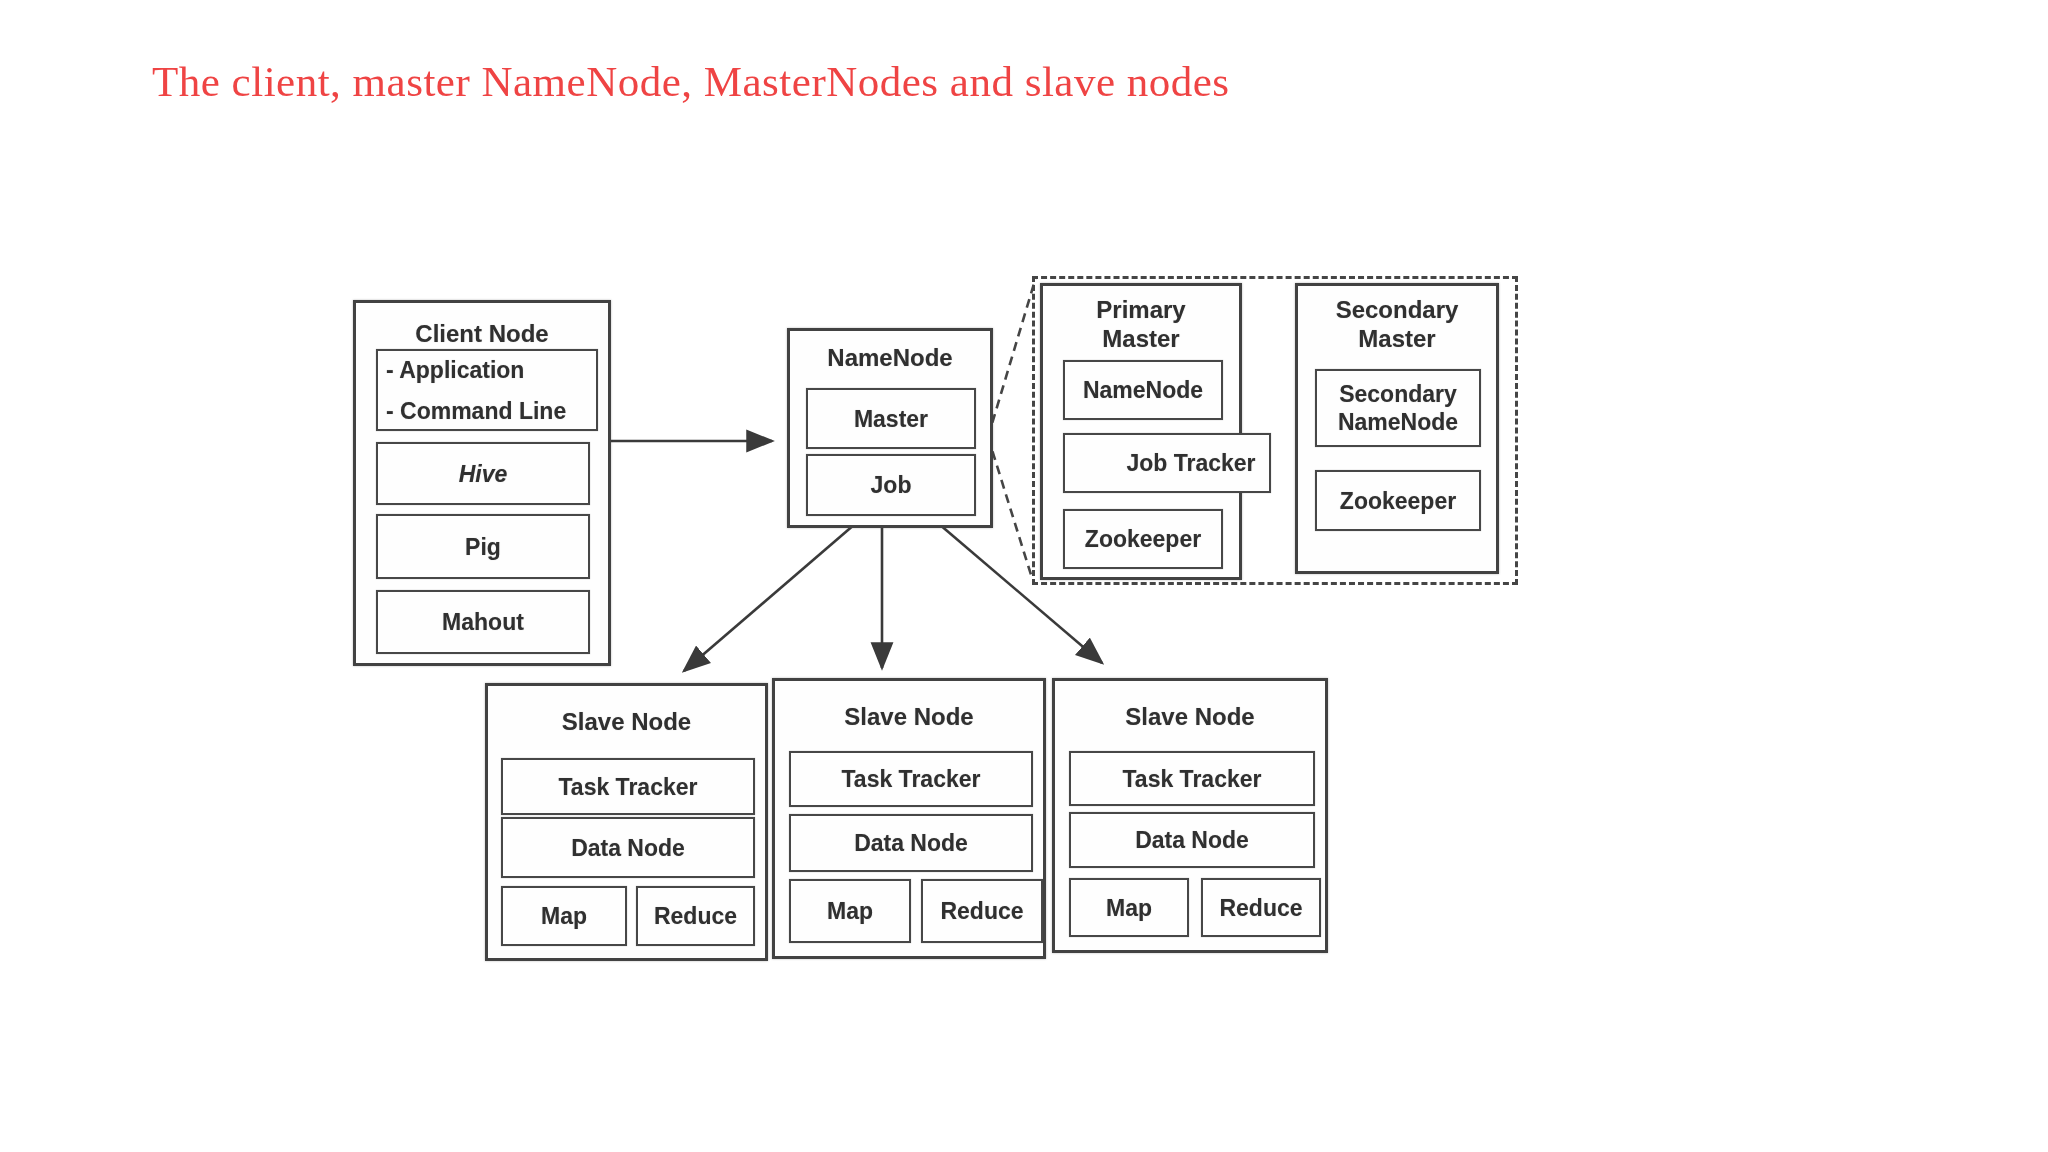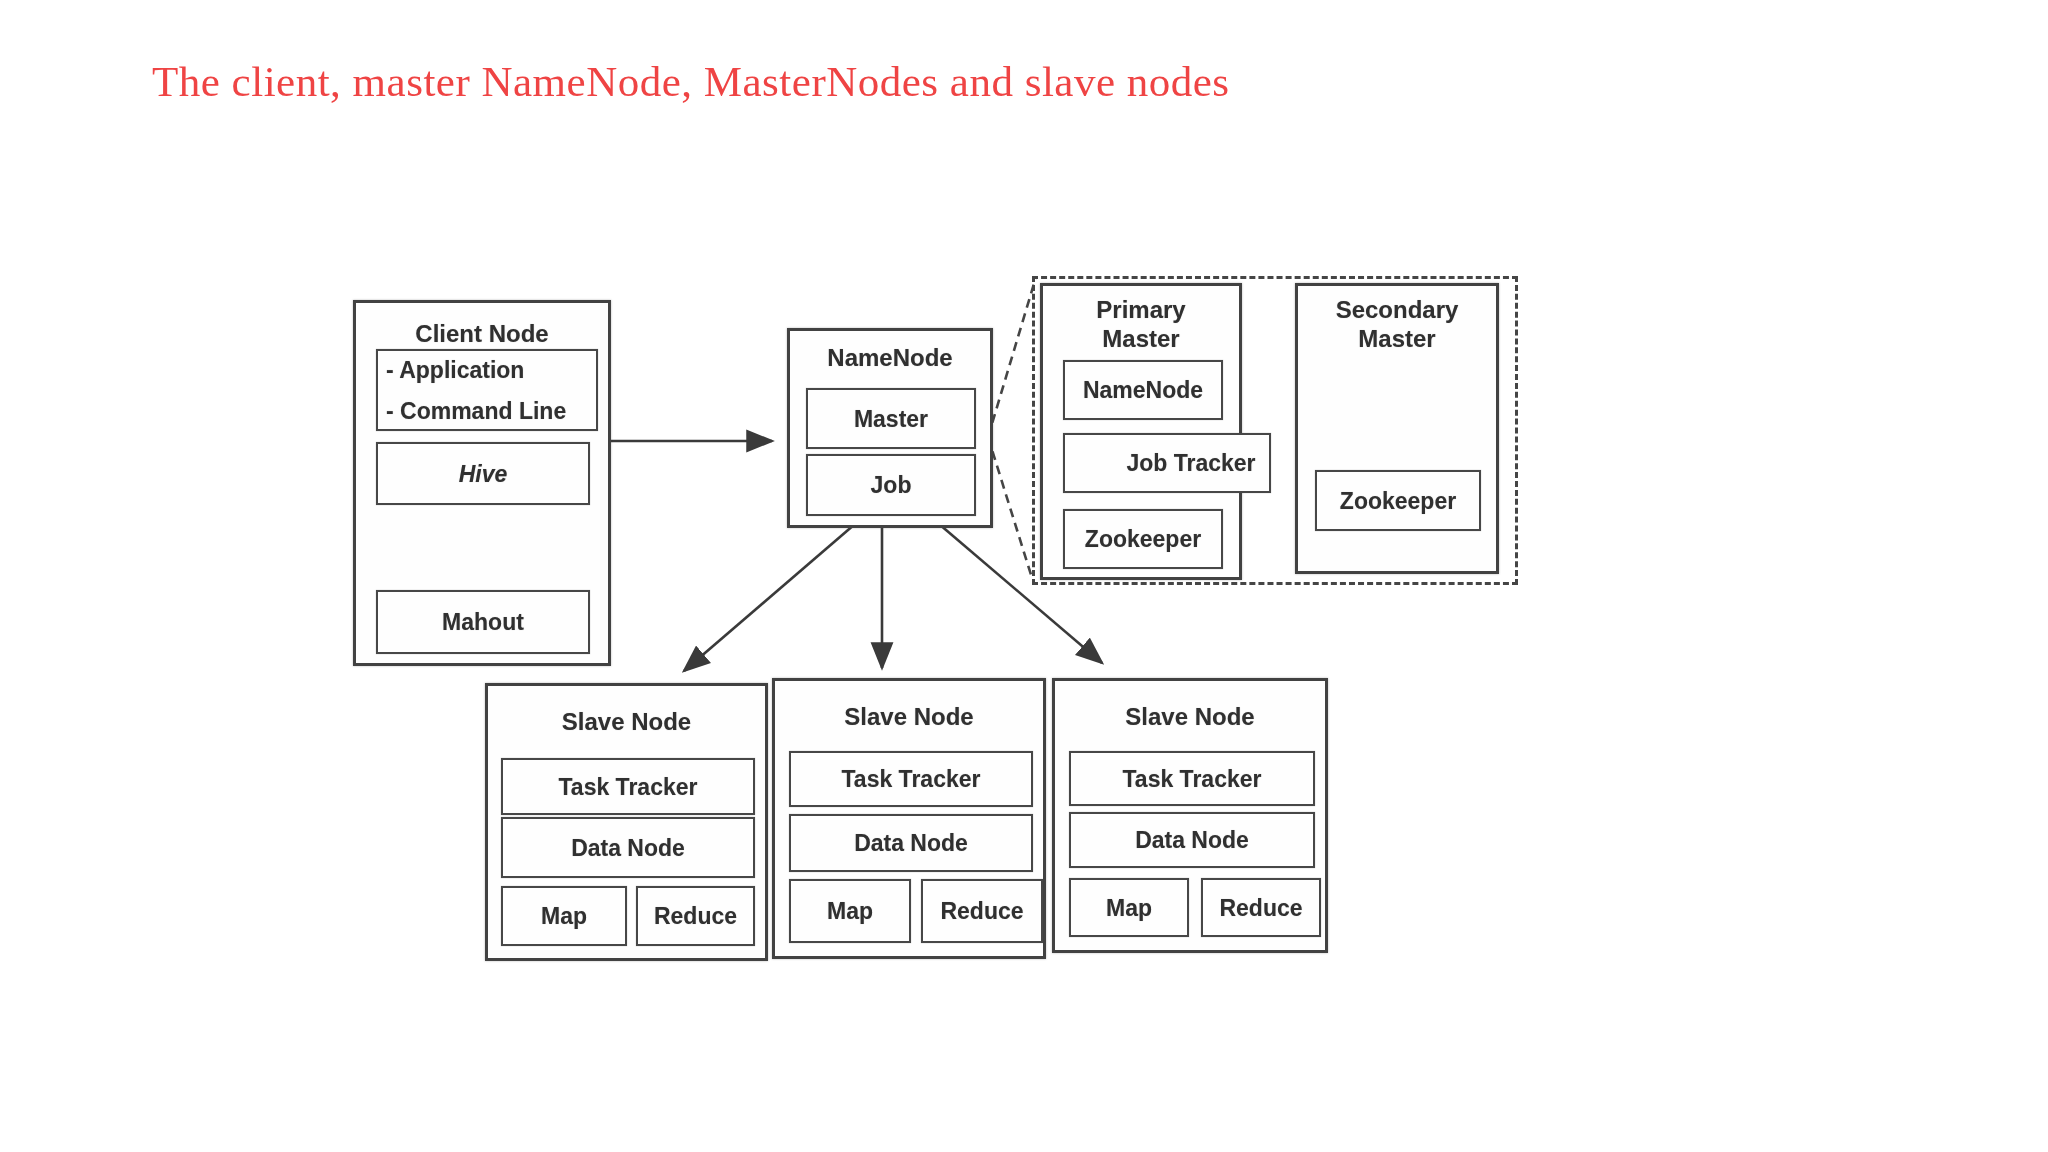--- a/index.html
+++ b/index.html
@@ -101,40 +101,42 @@
     <line x1="988" y1="437" x2="1032" y2="578" stroke="#454545" stroke-width="2.6" stroke-dasharray="9 6"></line>
   </svg>
 
   <div id="client" class="box">
     <div class="box-title t-client">Client Node</div>
     <div class="inner app">
       <span>- Application</span>
       <span>- Command Line</span>
     </div>
     <div class="inner hive">Hive</div>
+    <div class="inner pig">Pig</div>
     <div class="inner mahout">Mahout</div>
   </div>
 
   <div id="namenode" class="box">
     <div class="box-title t-namenode">NameNode</div>
     <div class="inner master">Master</div>
     <div class="inner job">Job</div>
   </div>
 
   <div id="mastersdash" class="dashedbox"></div>
 
   <div id="primary" class="box">
     <div class="box-title t-master">Primary Master</div>
     <div class="inner pnn">NameNode</div>
     <div class="inner pjt">Job Tracker</div>
     <div class="inner pzk">Zookeeper</div>
   </div>
 
   <div id="secondary" class="box">
     <div class="box-title t-secondary">Secondary Master</div>
+    <div class="inner snn">Secondary NameNode</div>
     <div class="inner szk">Zookeeper</div>
   </div>
 
   <div id="slave1" class="box">
     <div class="box-title t-slave">Slave Node</div>
     <div class="inner task">Task Tracker</div>
     <div class="inner data">Data Node</div>
     <div class="inner map">Map</div>
     <div class="inner reduce">Reduce</div>
   </div>

